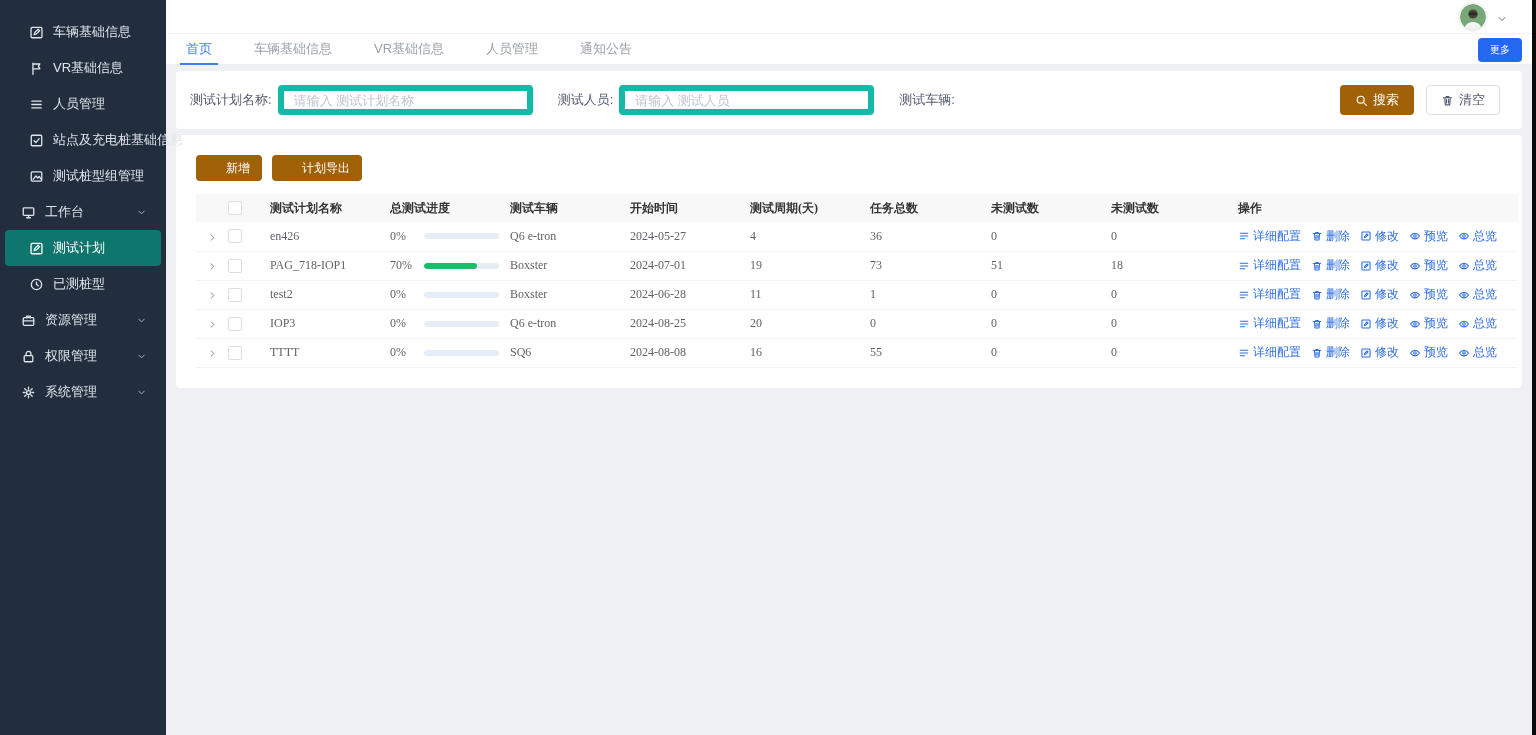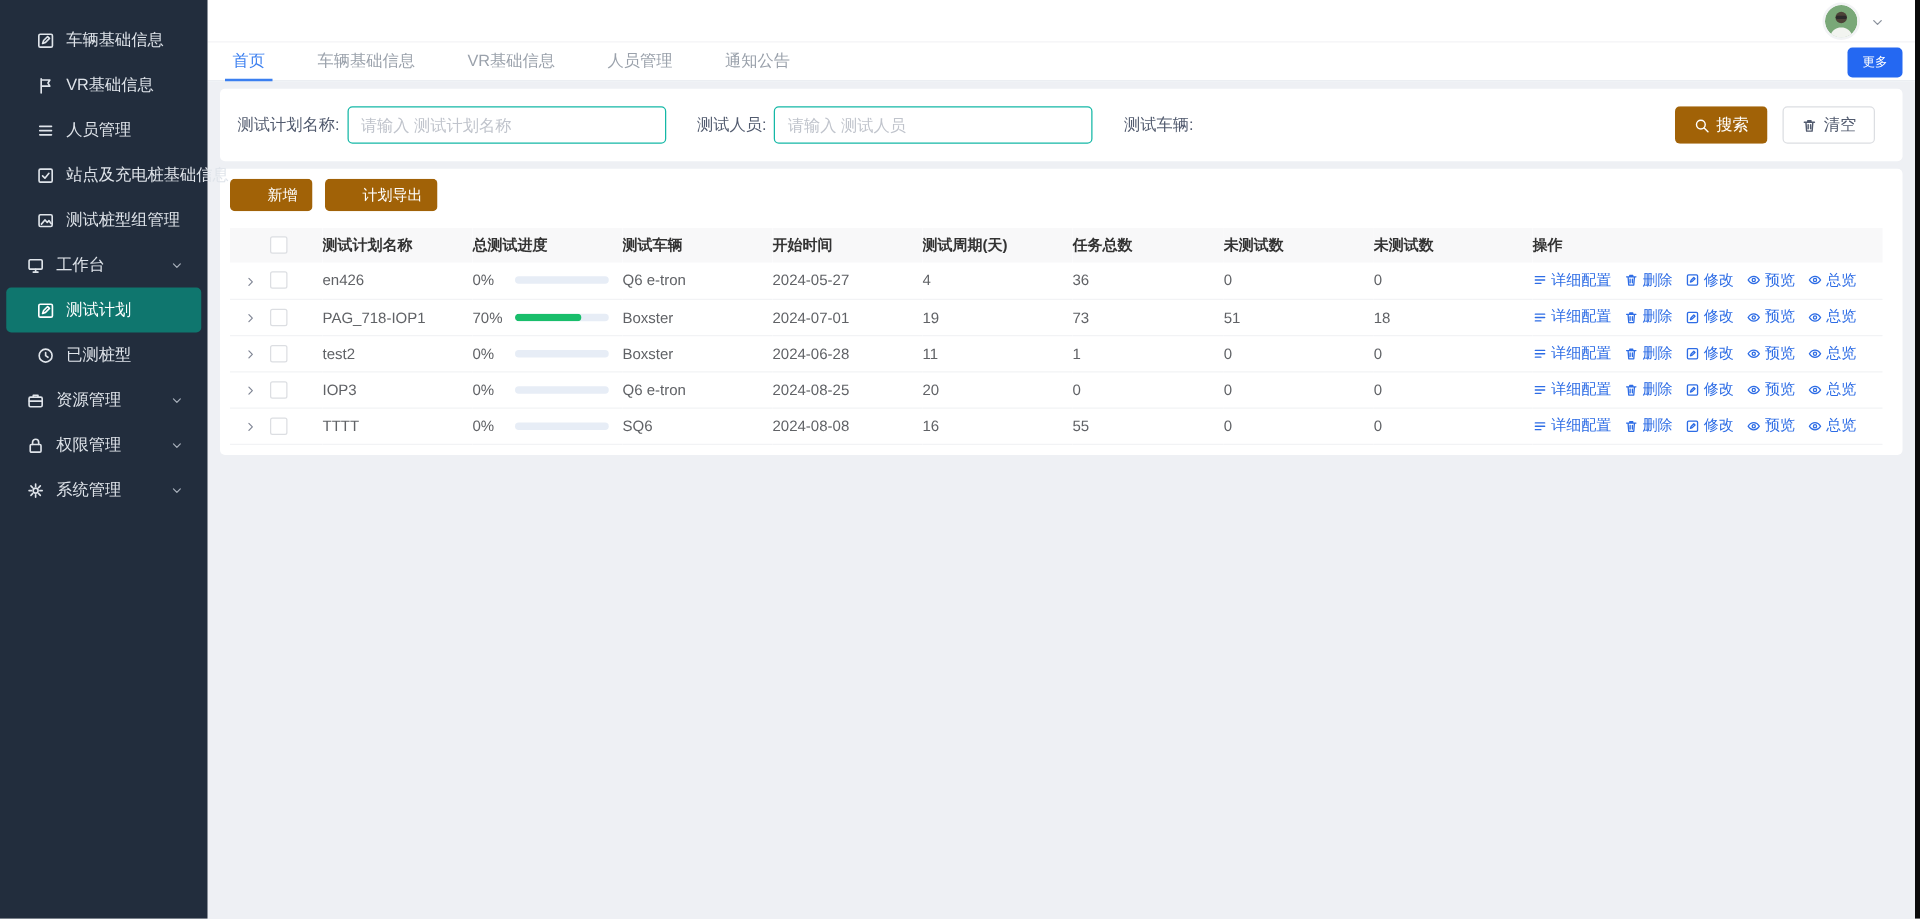--- a/index.html
+++ b/index.html
@@ -31,30 +31,30 @@
   .tab { font-size:13px; color:#9aa1ab; margin-right:42px; cursor:pointer; height:31px; display:flex; align-items:center; position:relative; }
   .tab.active { color:#3b7ff0; }
   .tab.active::after { content:""; position:absolute; left:-6px; right:-6px; bottom:0; height:2px; background:#3b7ff0; }
   .more-btn { position:absolute; right:10px; top:4px; background:#2468f2; color:#fff; font-size:10px; border:none; border-radius:4px; height:24px; padding:0 12px; cursor:pointer; }
 
   
   .card { background:#fff; border-radius:4px; margin:6px 10px 0 10px; }
   .search-card { height:58px; display:flex; align-items:center; padding:0 14px; }
   .s-field { display:flex; align-items:center; margin-right:25px; }
   .s-label { font-size:13px; color:#515a6e; margin-right:6px; white-space:nowrap; }
-  .s-input { width:255px; height:30px; border:1px solid #14b8a6; border-radius:4px; font-size:13px; padding:0 10px; color:#15803d; outline:none; font-family:inherit; }
+  .s-input { width:255px; height:30px; border:6px solid #14b8a6; border-radius:4px; font-size:13px; padding:0 10px; color:#15803d; outline:none; font-family:inherit; }
   .s-input::placeholder { color:#c0c4cc; }
   .search-actions { margin-left:auto; display:flex; gap:12px; padding-right:8px; }
   .btn { display:inline-flex; align-items:center; gap:5px; height:30px; padding:0 14px; border-radius:4px; font-size:13px; cursor:pointer; border:1px solid transparent; font-family:inherit; }
   .btn .ic, .btn .ic svg { width:13px; height:13px; display:inline-flex; }
   .btn-primary { background:#a16207; color:#fff; }
   .btn-plain { background:#fff; color:#515a6e; border-color:#dcdee2; }
 
   
-  .table-card { padding:8px; }
+  .table-card { padding:20px;font-family:Liberation Serif, serif; }
   .toolbar { display:flex; gap:10px; }
   .btn-sm { height:26px; padding:0 11px; font-size:12px; }
   table { border-collapse:collapse; table-layout:fixed; width:1322px; margin-top:13px; }
   th, td { font-size:12px; text-align:left; overflow:hidden; white-space:nowrap; }
   thead tr { background:#f8f8f9; height:28px; }
   th { color:#333; font-weight:bold; }
   tbody tr { height:29px; border-bottom:1px solid #f2f3f5; }
   td { color:#606266; }
   .cell-arrow { text-align:center; color:#808695; cursor:pointer; }
   .cell-arrow svg { width:11px; height:11px; vertical-align:middle; }

